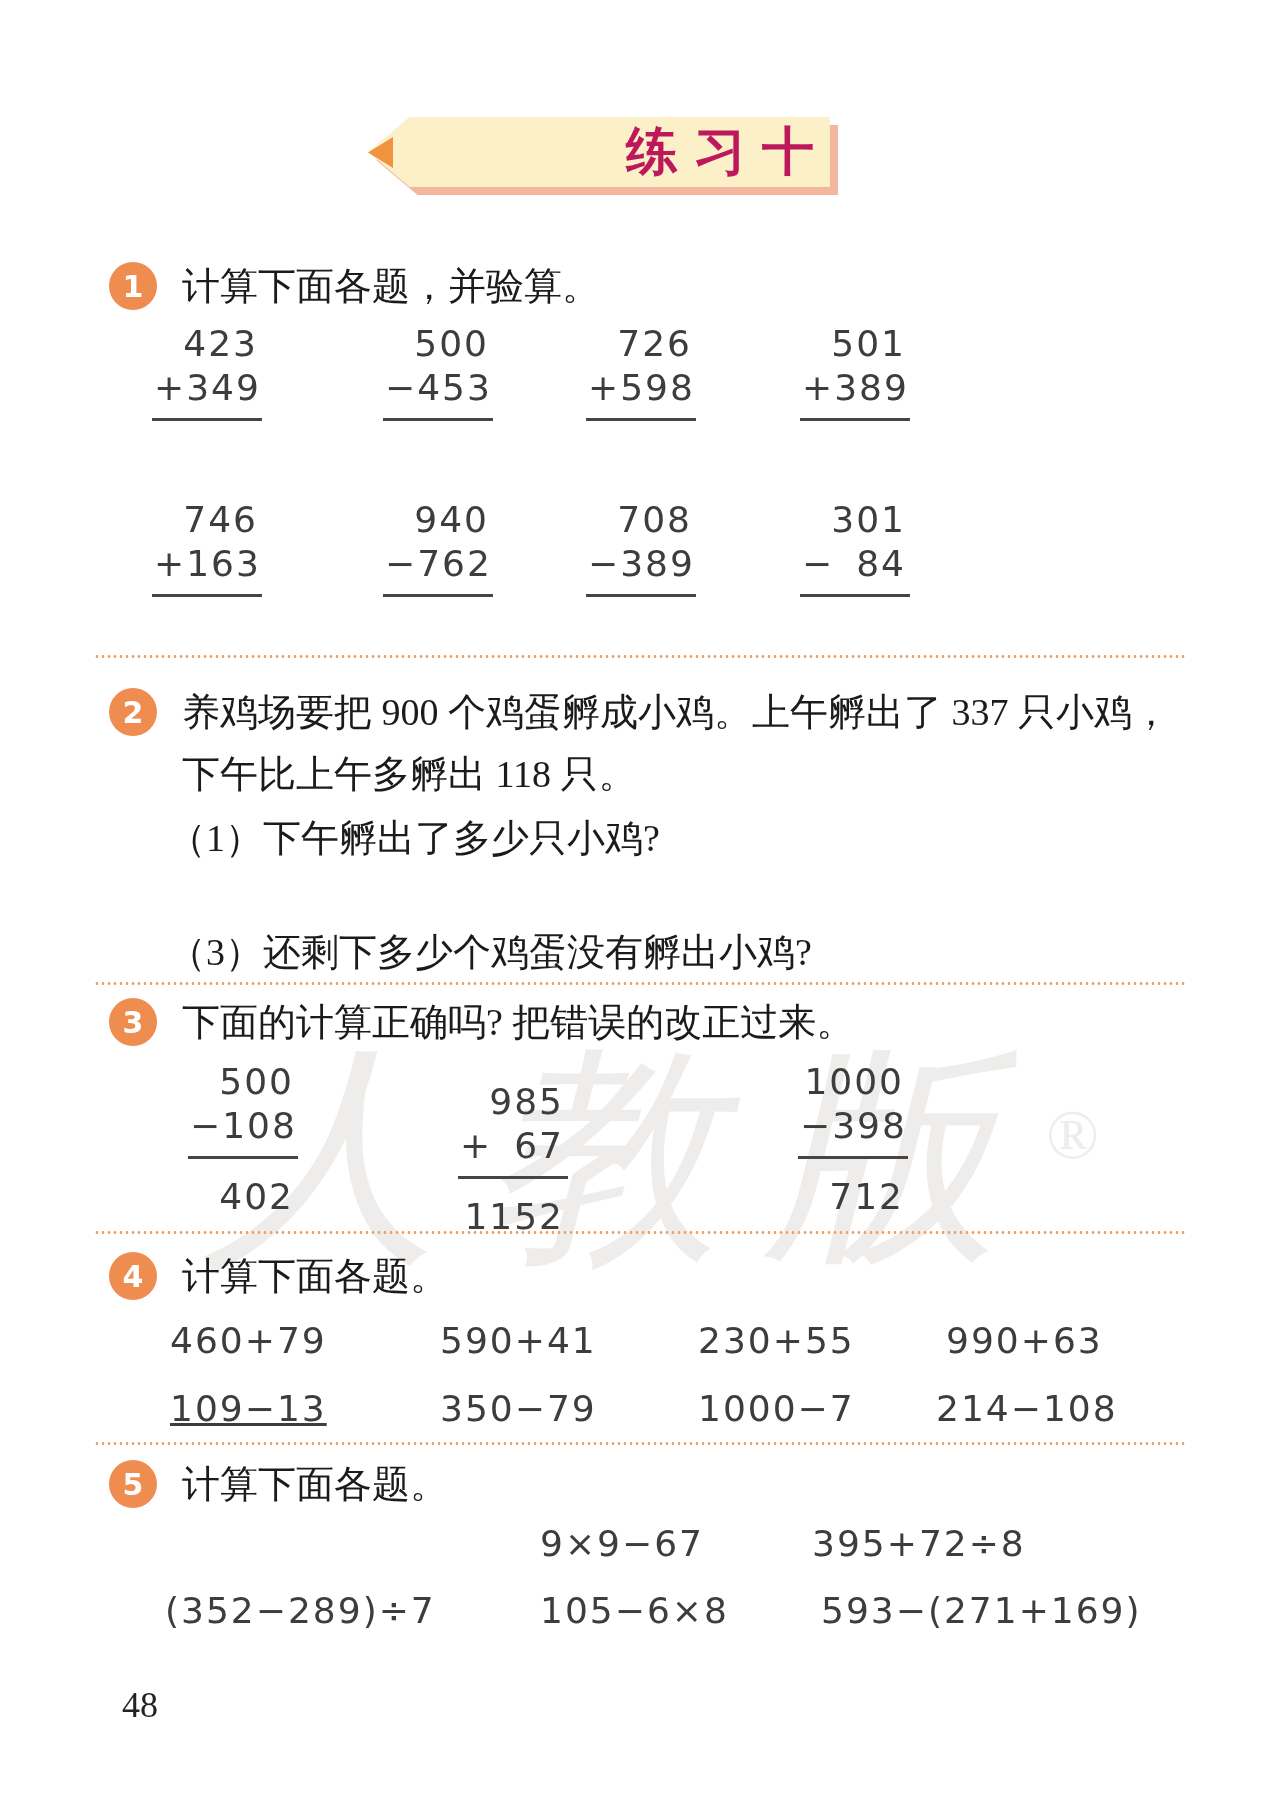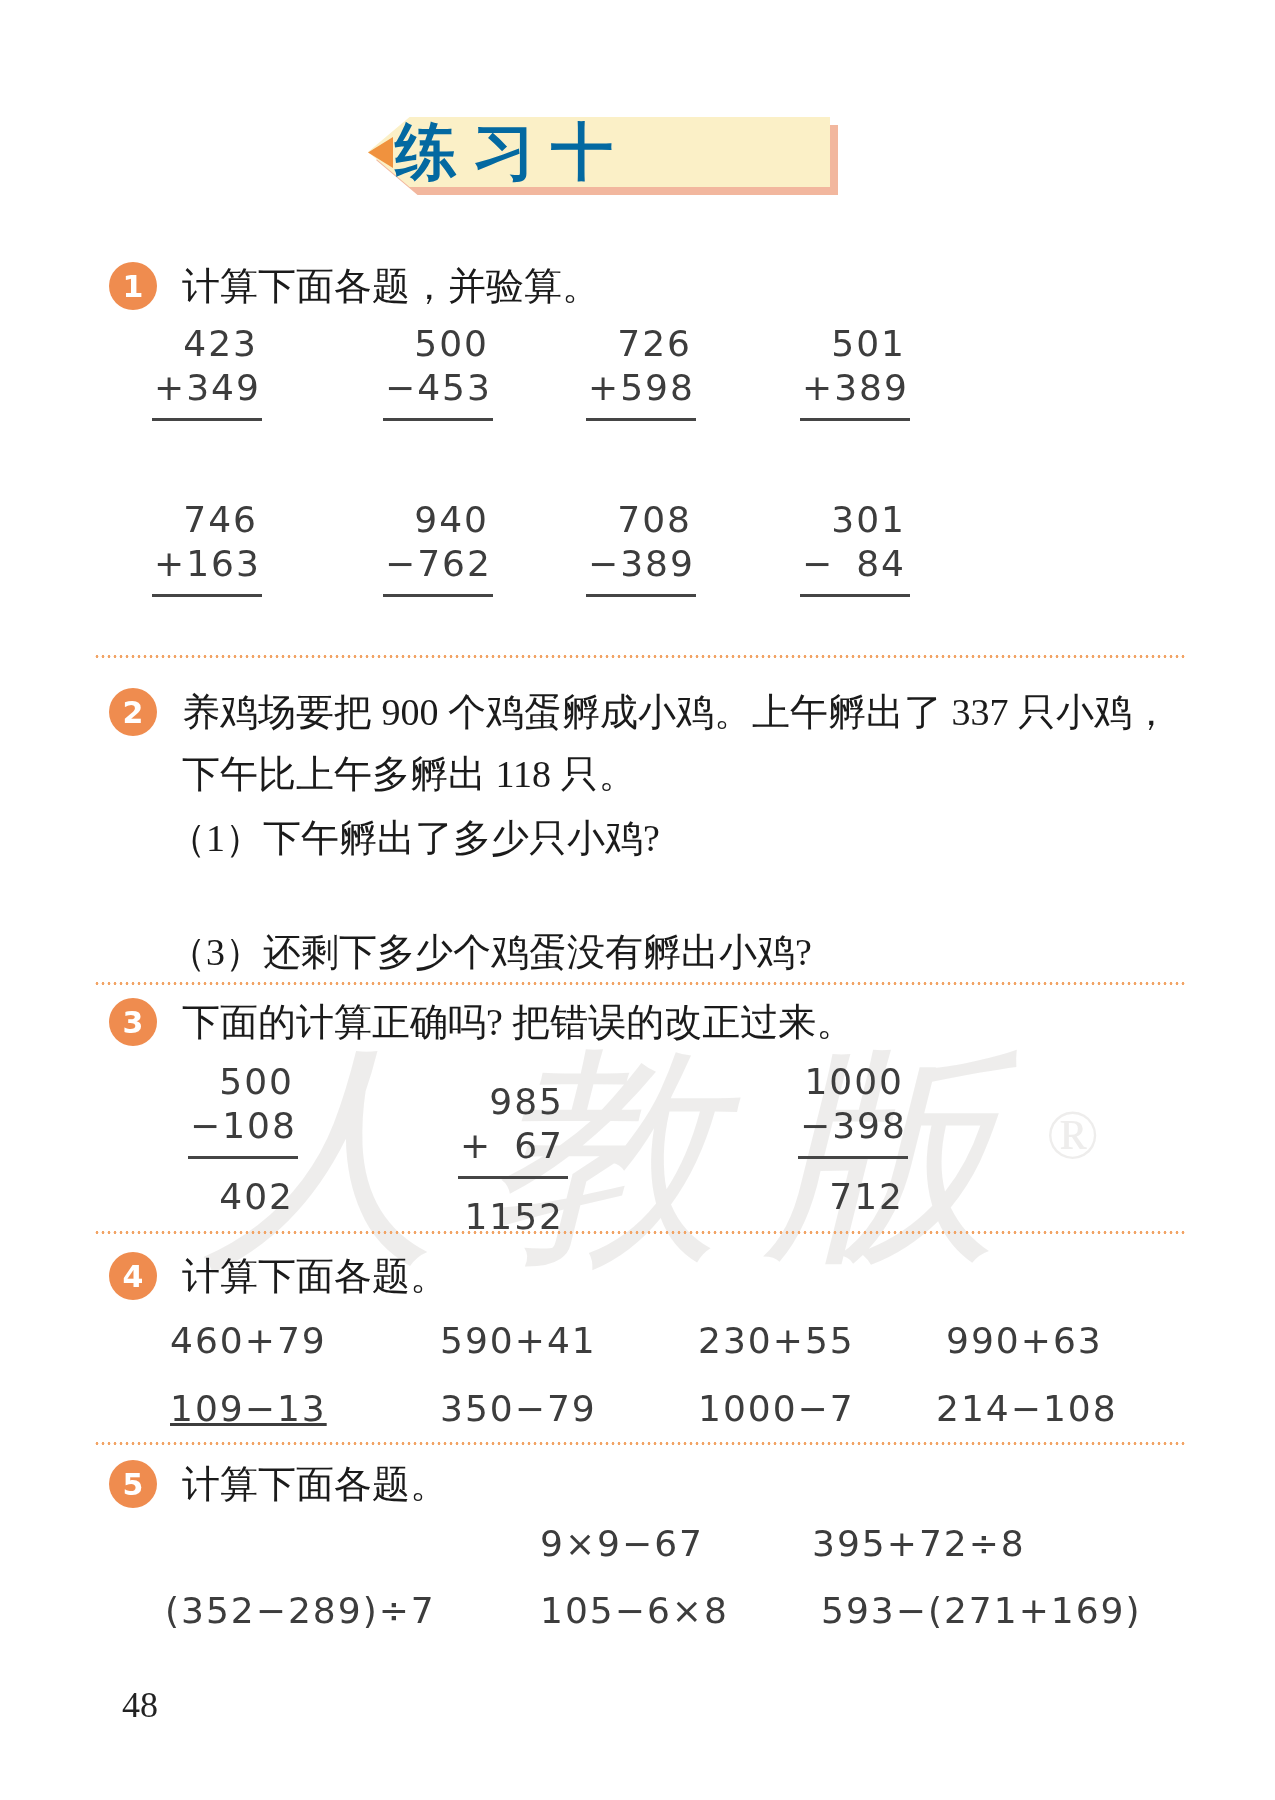--- a/index.html
+++ b/index.html
@@ -15,22 +15,22 @@
     clip-path:polygon(0 50%, 9% 0, 100% 0, 100% 100%, 9% 100%);
   }
   .banner-shadow { left:376px; top:125px; background:#f2b79e; }
   .banner-body   { left:368px; top:117px; background:#fbf0c7; }
   .banner-tip {
     position:absolute; left:368px; top:137px; width:25px; height:31px;
     background:#f0923e; clip-path:polygon(0 50%, 100% 0, 100% 100%);
   }
   .banner-title {
     position:absolute; left:395px; top:117px; width:435px; height:70px;
-    line-height:70px; text-align:left;
-    font-size:62px; font-weight:bold; color:#0369a1;
+    line-height:70px; text-align:right;
+    font-size:52px; font-weight:bold; color:#be185d;
     letter-spacing:16px; white-space:nowrap;
   }
   
   .badge {
     position:absolute; width:48px; height:48px; border-radius:50%;
     background:#ef8c4f; color:#ffffff;
     font-family:"DejaVu Sans","Liberation Sans",sans-serif;
     font-size:30px; font-weight:bold;
     display:flex; align-items:center; justify-content:center;
   }

